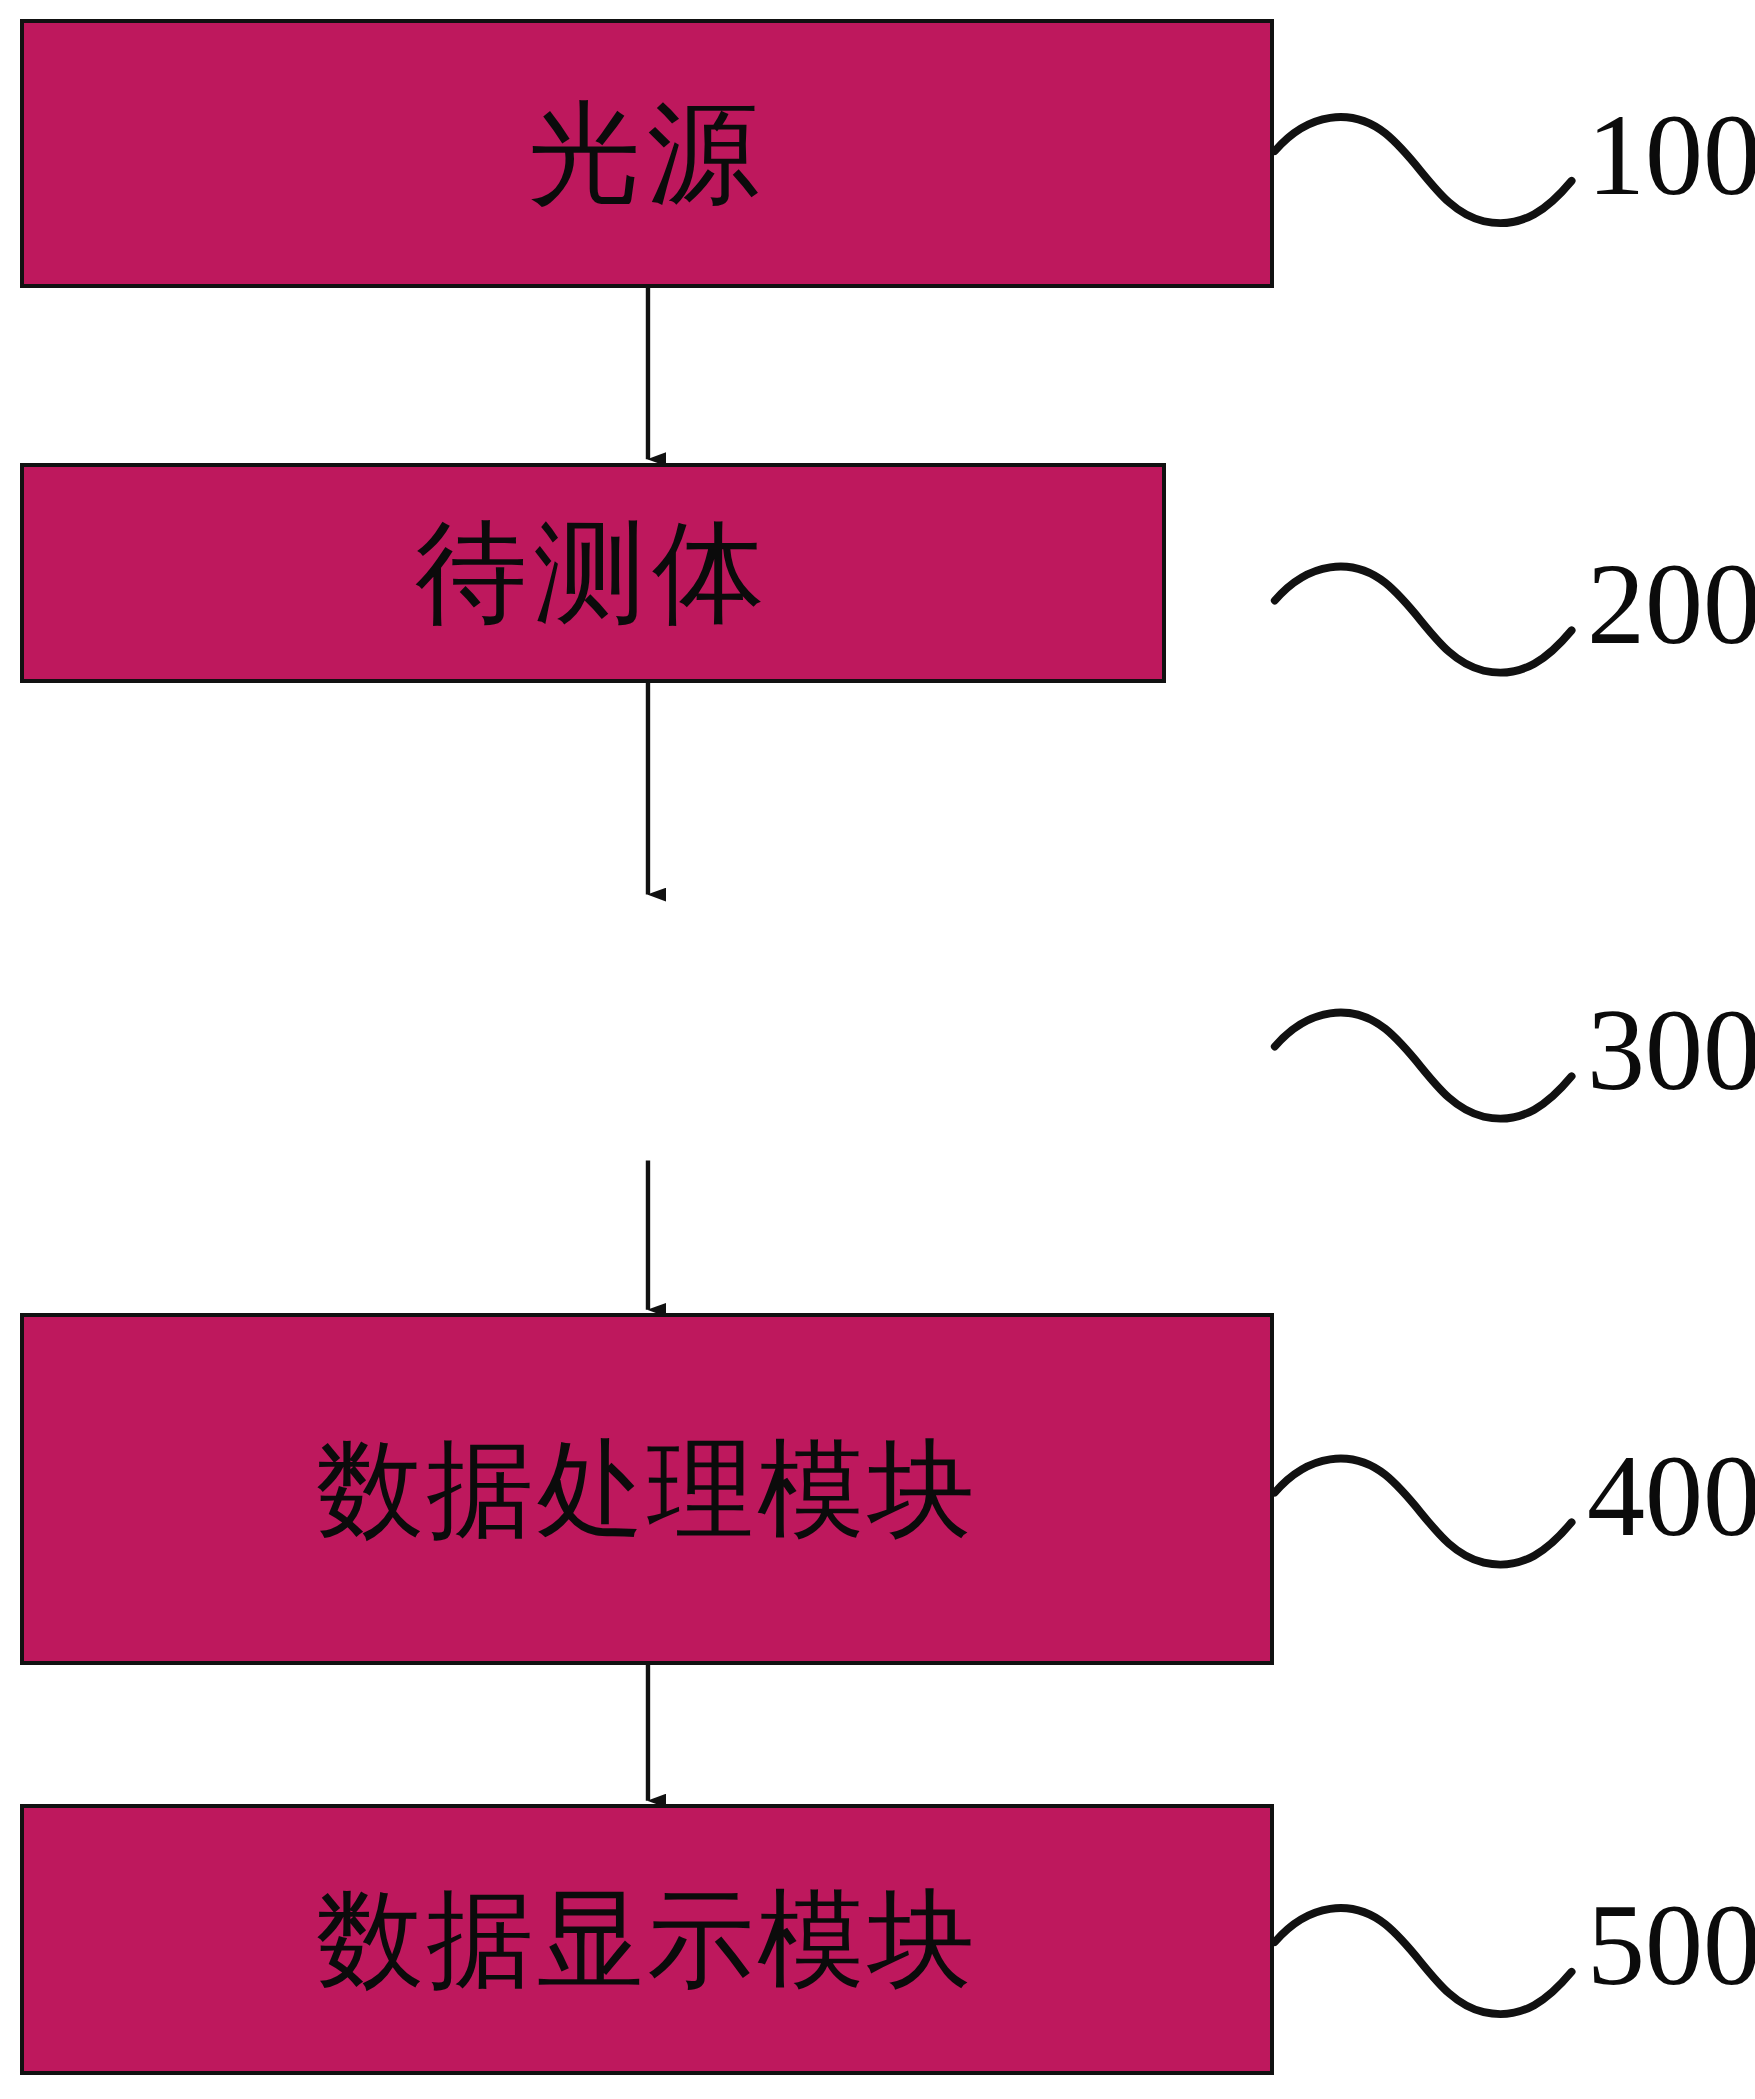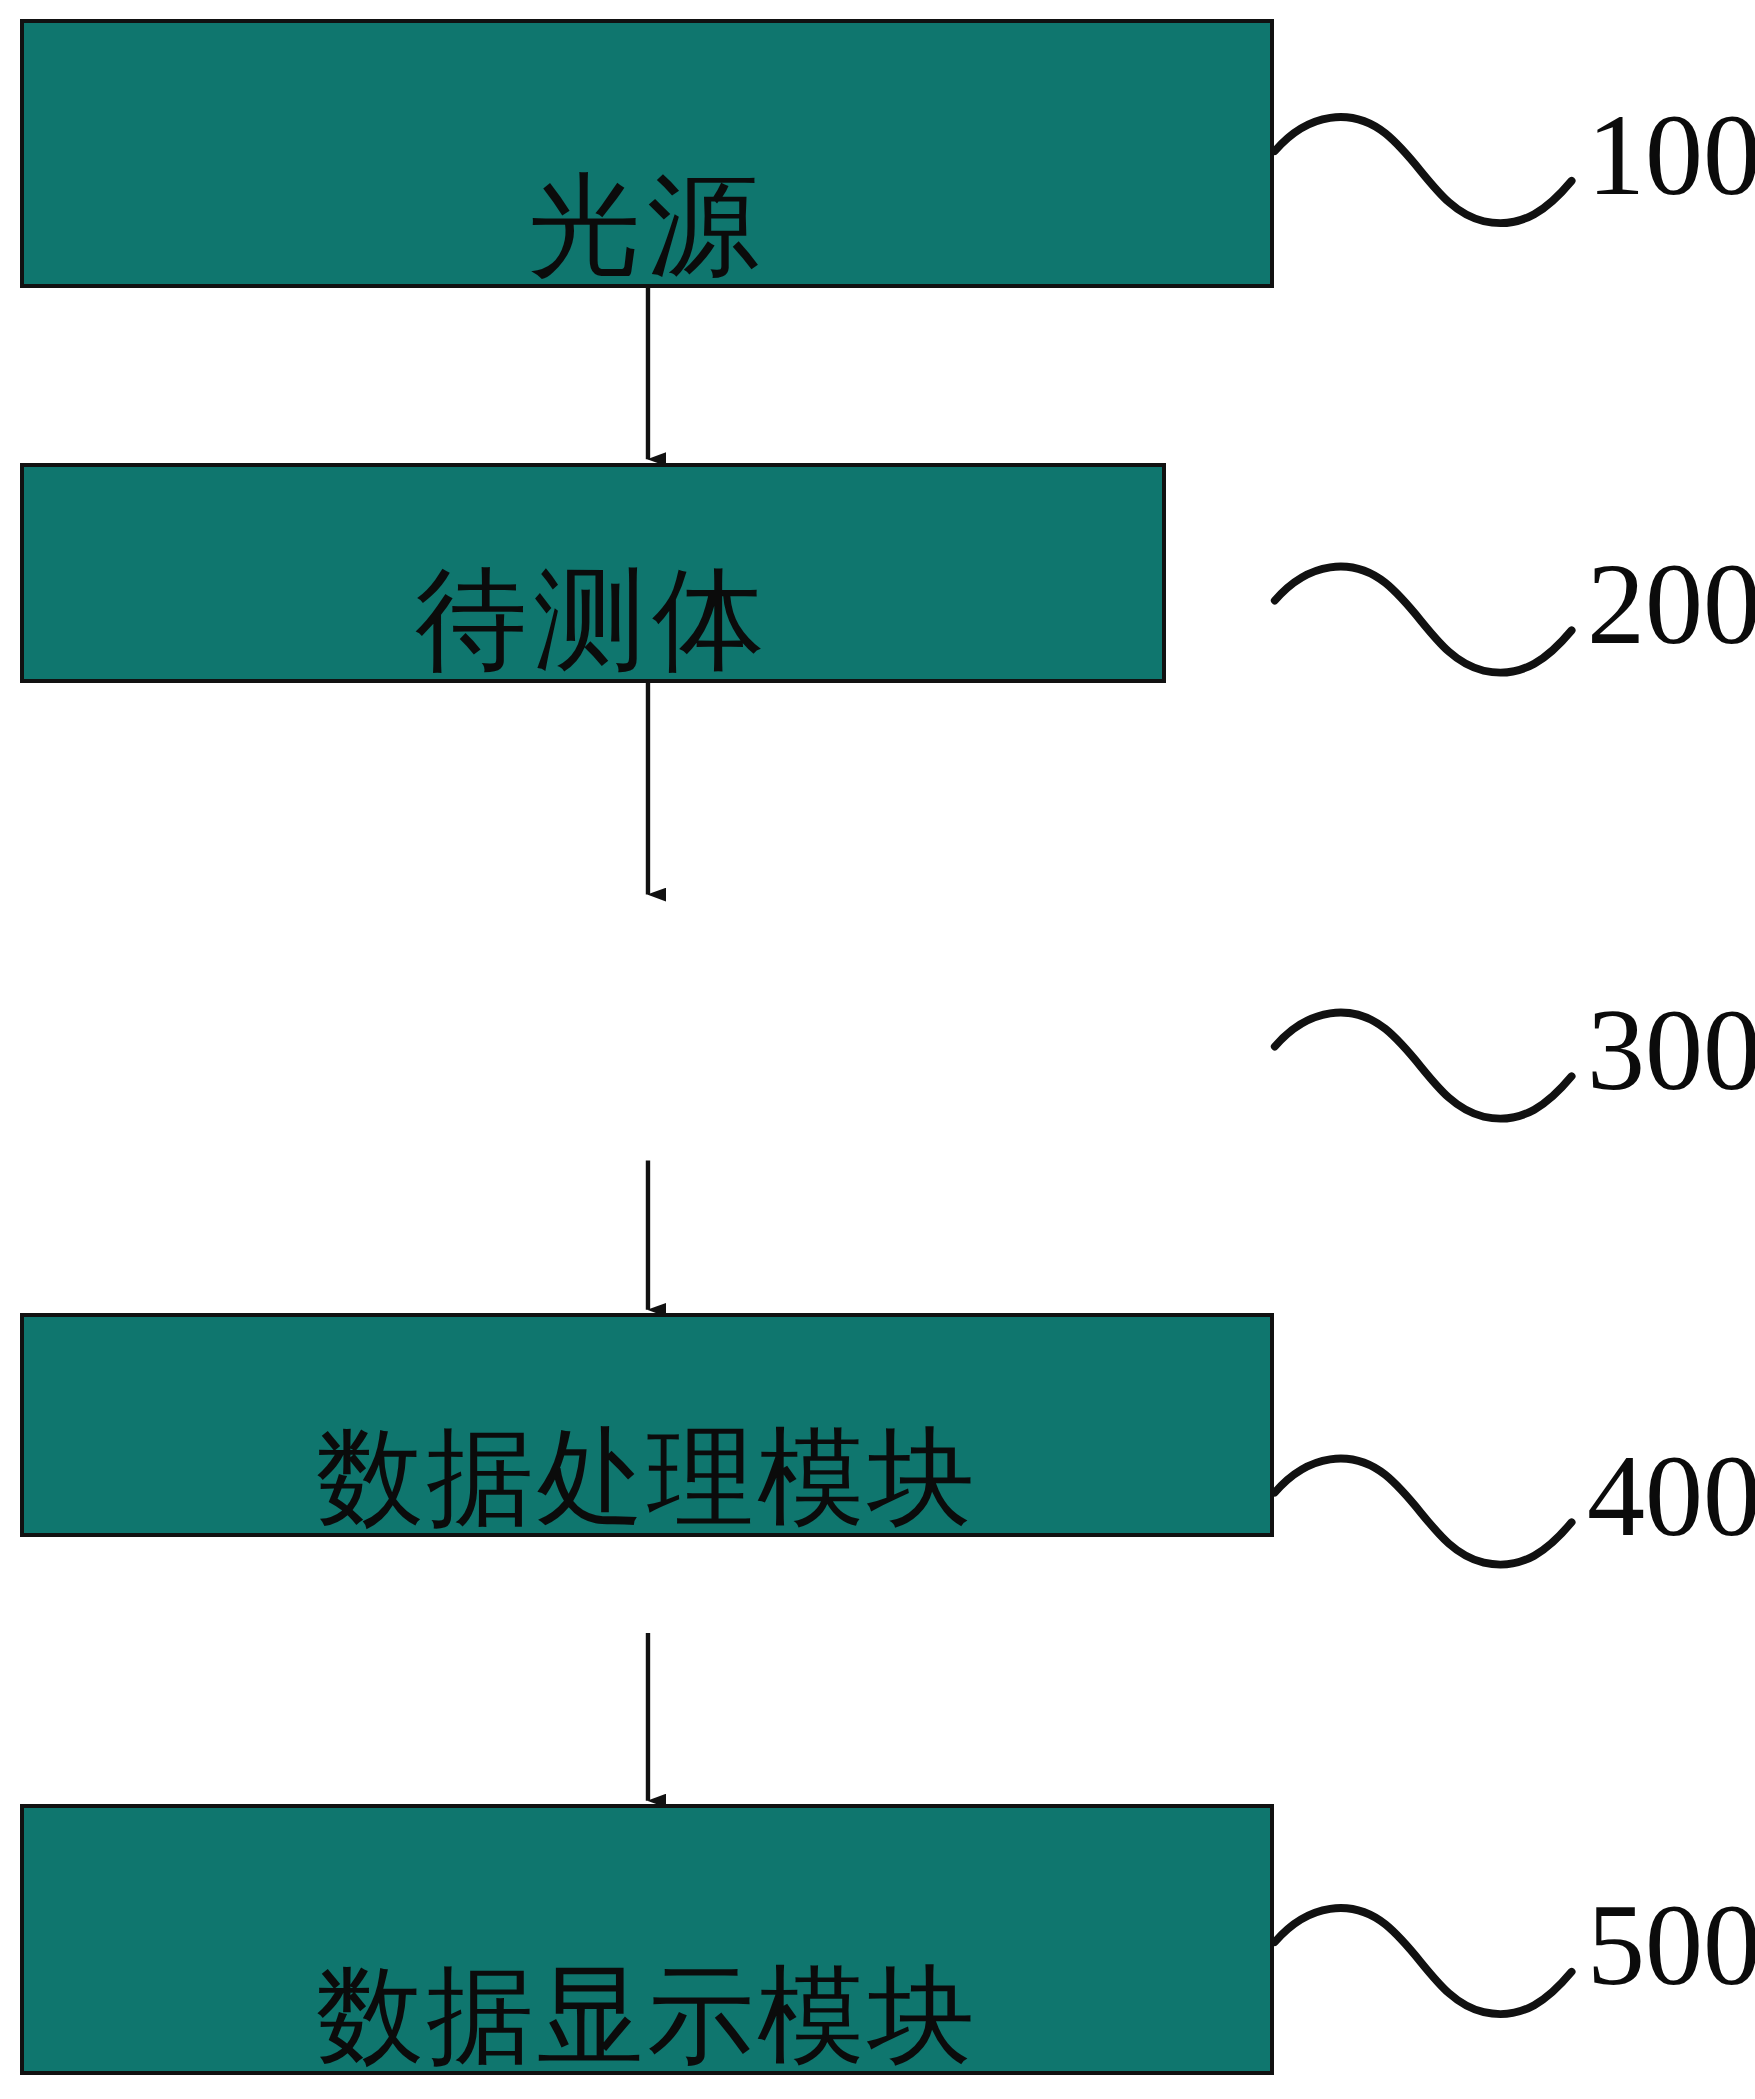--- a/index.html
+++ b/index.html
@@ -31,23 +31,23 @@
     width: 1756px;
     height: 2100px;
     display: block;
   }
 
   
   .node-box {
     position: absolute;
     box-sizing: border-box;
     border: 4.4px solid #111111;
-    background: #0f766e;
+    background: #be185d;
     display: flex;
-    align-items: flex-end;
+    align-items: center;
     justify-content: center;
   }
 
   .node-label {
     font-family: "DejaVu Serif", "Liberation Serif", serif;
     font-size: 112px;
     line-height: 1.05;
     color: #0b0b0b;
     letter-spacing: 0.06em;
     white-space: nowrap;
@@ -107,21 +107,21 @@
   </div>
   <div class="ref-number" style="left:1587px; top:97px;">100</div>
 
   <div class="node-box" style="left:20px; top:463px; width:1146px; height:220px;">
     <span class="node-label">待测体</span>
   </div>
   <div class="ref-number" style="left:1587px; top:546px;">200</div>
 
   <div class="ref-number" style="left:1587px; top:992px;">300</div>
 
-  <div class="node-box" style="left:20px; top:1313px; width:1254px; height:224px;">
+  <div class="node-box" style="left:20px; top:1313px; width:1254px; height:352px;">
     <span class="node-label compact">数据处理模块</span>
   </div>
   <div class="ref-number" style="left:1587px; top:1438px;">400</div>
 
   <div class="node-box" style="left:20px; top:1804px; width:1254px; height:271px;">
     <span class="node-label compact">数据显示模块</span>
   </div>
   <div class="ref-number" style="left:1587px; top:1887px;">500</div>
 
 </div>

